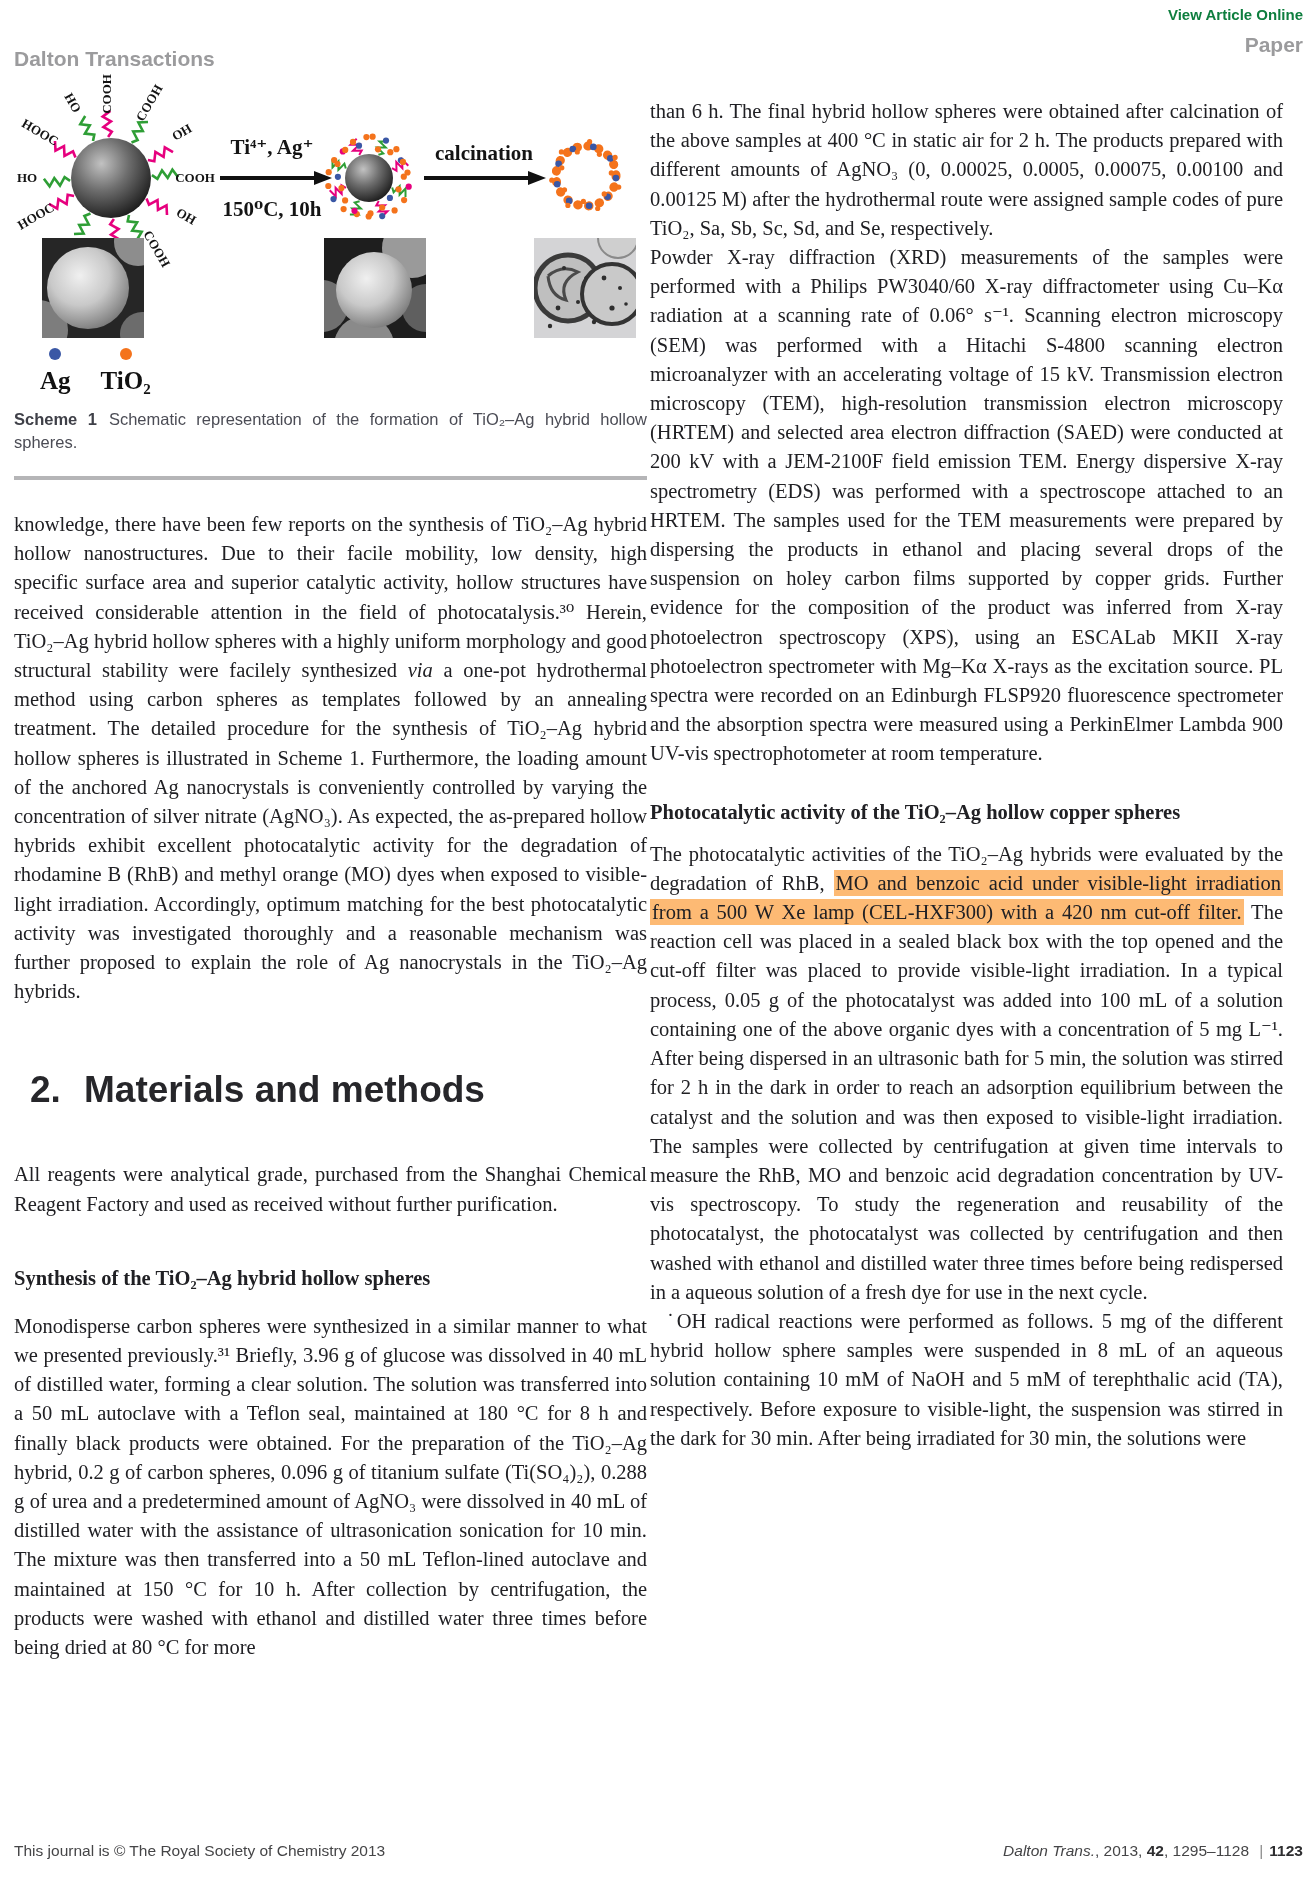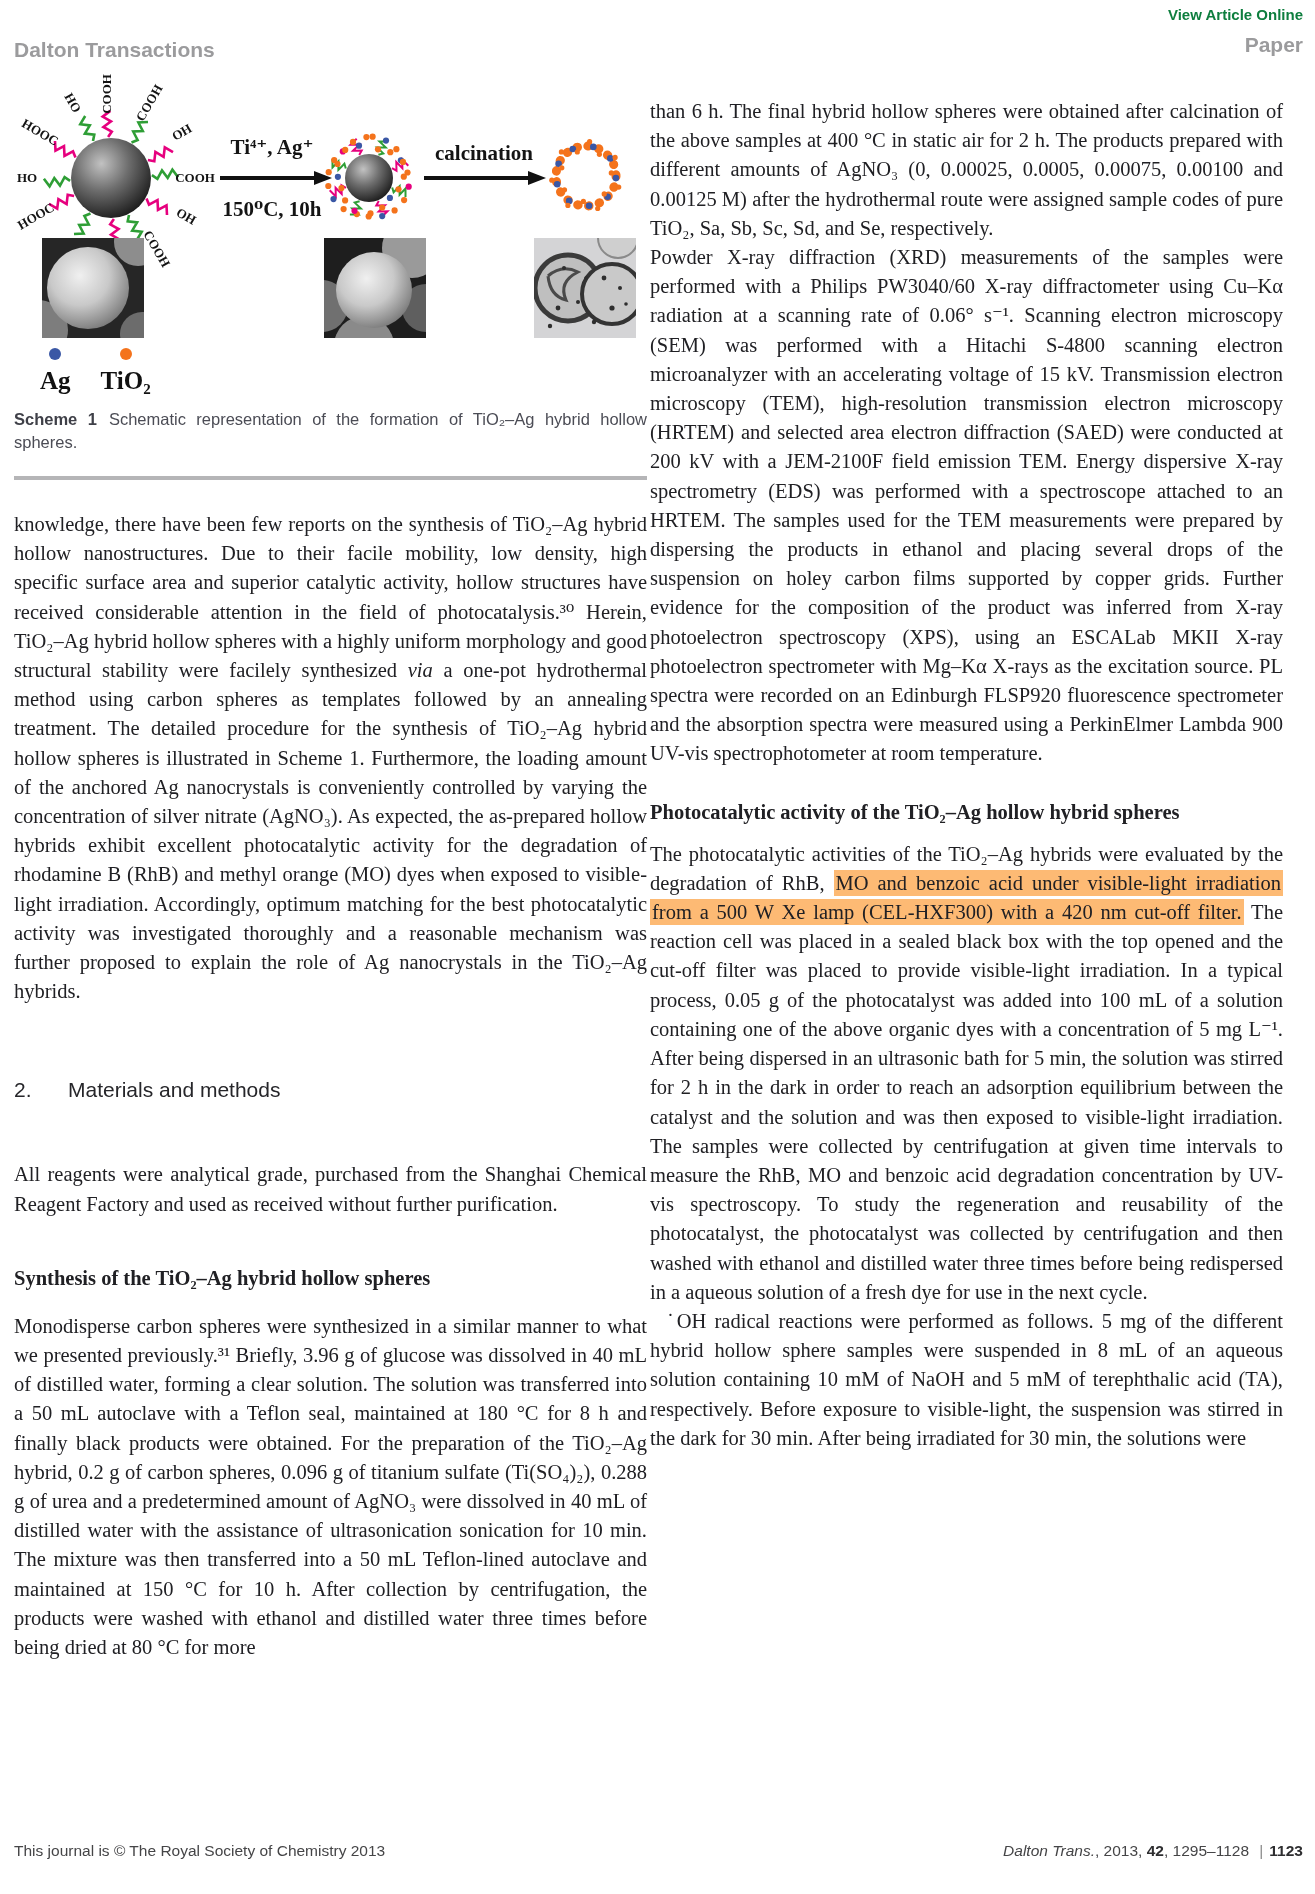--- a/index.html
+++ b/index.html
@@ -1,20 +1,20 @@
 <!DOCTYPE html>
 <html><head>
 <meta charset="utf-8">
 <style>
   html,body{margin:0;padding:0;}
   body{width:1315px;height:1894px;position:relative;background:#ffffff;
        font-family:"Liberation Serif","DejaVu Serif",serif;}
   .vao{position:absolute;top:6px;right:12px;font-family:"Liberation Sans","DejaVu Sans",sans-serif;
        font-size:15px;font-weight:bold;color:#0e7e3e;text-decoration:none;cursor:pointer;}
-  .jname{position:absolute;top:38px;left:14px;font-family:"Liberation Sans","DejaVu Sans",sans-serif;
+  .jname{position:absolute;top:47px;left:14px;font-family:"Liberation Sans","DejaVu Sans",sans-serif;
        font-size:21px;font-weight:600;color:#9b9b9d;}
   .atype{position:absolute;top:33px;right:12px;font-family:"Liberation Sans","DejaVu Sans",sans-serif;
        font-size:21px;font-weight:600;color:#9b9b9d;}
   .col{position:absolute;width:633px;}
   .col.leftcol{left:14px;top:90px;}
   .col.rightcol{left:650px;top:97px;}
   figure{margin:0;padding:0;}
   .scheme svg{overflow:visible;display:block;}
   .scheme svg text{font-family:"Liberation Serif","DejaVu Serif",serif;font-weight:bold;fill:#141414;}
   .chain-label{font-size:13px;}
@@ -24,22 +24,22 @@
   .leg-item{display:flex;align-items:center;gap:7px;flex-direction:column;}
   .dot{display:inline-block;width:12px;height:12px;border-radius:50%;}
   .dot-ag{background:#3A57A5;}
   .dot-tio2{background:#F4731C;}
   figcaption{margin-top:13px;font-family:"Liberation Sans","DejaVu Sans",sans-serif;
           font-size:16.5px;line-height:23px;color:#4b4c55;text-align:justify;}
   .cap-tag{font-weight:bold;margin-right:12px;color:#3f4048;}
   .rule{margin-top:22px;height:4px;background:#b5b5b7;}
   p.body{margin:0;font-size:20.5px;line-height:29.2px;text-align:justify;color:#202024;}
   p.p1{margin-top:30px;}
-  h2.sec{margin:66px 0 0 0;font-family:"Liberation Sans","DejaVu Sans",sans-serif;
-         font-size:21px;line-height:36px;font-weight:400;color:#26262a;}
+  h2.sec{margin:66px 0 0 16px;font-family:"Liberation Sans","DejaVu Sans",sans-serif;
+         font-size:37px;line-height:36px;font-weight:700;color:#26262a;}
   h2.sec .secnum{display:inline-block;width:54px;}
   p.p2{margin-top:52px;}
   h3.subh{font-size:20.5px;line-height:27px;color:#202024;font-weight:bold;}
   h3.sub1{margin:46px 0 20px 0;}
   h3.sub2,h3.sub3{margin:30px 0 14px 0;}
   mark.hl{background:#fdba74;color:#202024;padding:2px 2px;
           -webkit-box-decoration-break:clone;box-decoration-break:clone;}
   p.indent{text-indent:17px;}
   .footer{position:absolute;top:1842px;font-family:"Liberation Sans","DejaVu Sans",sans-serif;
           font-size:15.5px;color:#454547;}
@@ -257,21 +257,21 @@
 
   <p class="body">Monodisperse carbon spheres were synthesized in a similar manner to what we presented previously.³¹ Briefly, 3.96 g of glucose was dissolved in 40 mL of distilled water, forming a clear solution. The solution was transferred into a 50 mL autoclave with a Teflon seal, maintained at 180 °C for 8 h and finally black products were obtained. For the preparation of the TiO₂–Ag hybrid, 0.2 g of carbon spheres, 0.096 g of titanium sulfate (Ti(SO₄)₂), 0.288 g of urea and a predetermined amount of AgNO₃ were dissolved in 40 mL of distilled water with the assistance of ultrasonication sonication for 10 min. The mixture was then transferred into a 50 mL Teflon-lined autoclave and maintained at 150 °C for 10 h. After collection by centrifugation, the products were washed with ethanol and distilled water three times before being dried at 80 °C for more</p>
 </div>
 
 <div class="col rightcol">
   <p class="body">than 6 h. The final hybrid hollow spheres were obtained after calcination of the above samples at 400 °C in static air for 2 h. The products prepared with different amounts of AgNO₃ (0, 0.00025, 0.0005, 0.00075, 0.00100 and 0.00125 M) after the hydrothermal route were assigned sample codes of pure TiO₂, Sa, Sb, Sc, Sd, and Se, respectively.</p>
 
 
   <p class="body">Powder X-ray diffraction (XRD) measurements of the samples were performed with a Philips PW3040/60 X-ray diffractometer using Cu–Kα radiation at a scanning rate of 0.06° s⁻¹. Scanning electron microscopy (SEM) was performed with a Hitachi S-4800 scanning electron microanalyzer with an accelerating voltage of 15 kV. Transmission electron microscopy (TEM), high-resolution transmission electron microscopy (HRTEM) and selected area electron diffraction (SAED) were conducted at 200 kV with a JEM-2100F field emission TEM. Energy dispersive X-ray spectrometry (EDS) was performed with a spectroscope attached to an HRTEM. The samples used for the TEM measurements were prepared by dispersing the products in ethanol and placing several drops of the suspension on holey carbon films supported by copper grids. Further evidence for the composition of the product was inferred from X-ray photoelectron spectroscopy (XPS), using an ESCALab MKII X-ray photoelectron spectrometer with Mg–Kα X-rays as the excitation source. PL spectra were recorded on an Edinburgh FLSP920 fluorescence spectrometer and the absorption spectra were measured using a PerkinElmer Lambda 900 UV-vis spectrophotometer at room temperature.</p>
 
-  <h3 class="subh sub3">Photocatalytic activity of the TiO₂–Ag hollow hybrid spheres</h3>
+  <h3 class="subh sub3">Photocatalytic activity of the TiO₂–Ag hollow copper spheres</h3>
 
   <p class="body"><span>The photocatalytic activities of the TiO₂–Ag hybrids were evaluated by the degradation of RhB, </span><mark class="hl">MO and benzoic acid under visible-light irradiation from a 500 W Xe lamp (CEL-HXF300) with a 420 nm cut-off filter.</mark><span> The reaction cell was placed in a sealed black box with the top opened and the cut-off filter was placed to provide visible-light irradiation. In a typical process, 0.05 g of the photocatalyst was added into 100 mL of a solution containing one of the above organic dyes with a concentration of 5 mg L⁻¹. After being dispersed in an ultrasonic bath for 5 min, the solution was stirred for 2 h in the dark in order to reach an adsorption equilibrium between the catalyst and the solution and was then exposed to visible-light irradiation. The samples were collected by centrifugation at given time intervals to measure the RhB, MO and benzoic acid degradation concentration by UV-vis spectroscopy. To study the regeneration and reusability of the photocatalyst, the photocatalyst was collected by centrifugation and then washed with ethanol and distilled water three times before being redispersed in a aqueous solution of a fresh dye for use in the next cycle.</span></p>
 
   <p class="body indent">˙OH radical reactions were performed as follows. 5 mg of the different hybrid hollow sphere samples were suspended in 8 mL of an aqueous solution containing 10 mM of NaOH and 5 mM of terephthalic acid (TA), respectively. Before exposure to visible-light, the suspension was stirred in the dark for 30 min. After being irradiated for 30 min, the solutions were</p>
 </div>
 
 <div class="footer fl">This journal is © The Royal Society of Chemistry 2013</div>
 <div class="footer fr"><i></i><i>Dalton Trans.</i><span>, 2013, </span><b>42</b><span>, 1295–1128 </span><span class="pipe">|</span><b>1123</b></div>
 
 </body></html>

